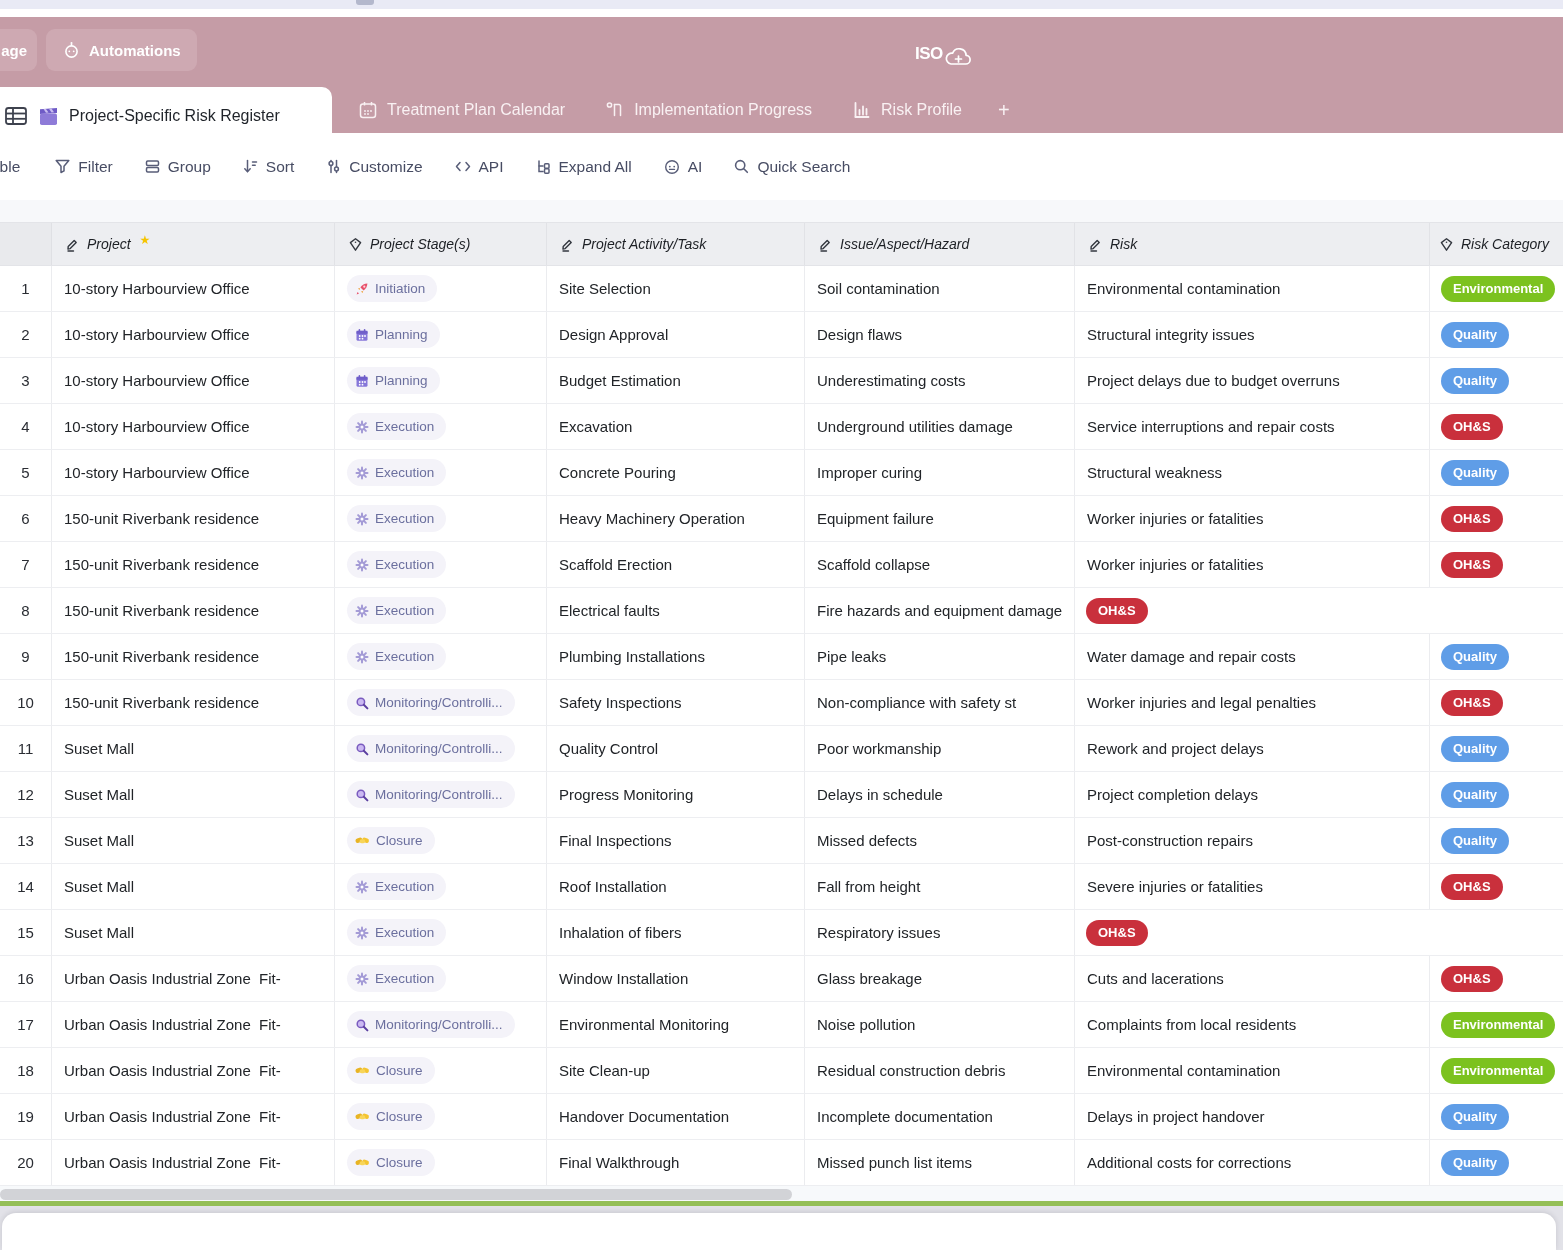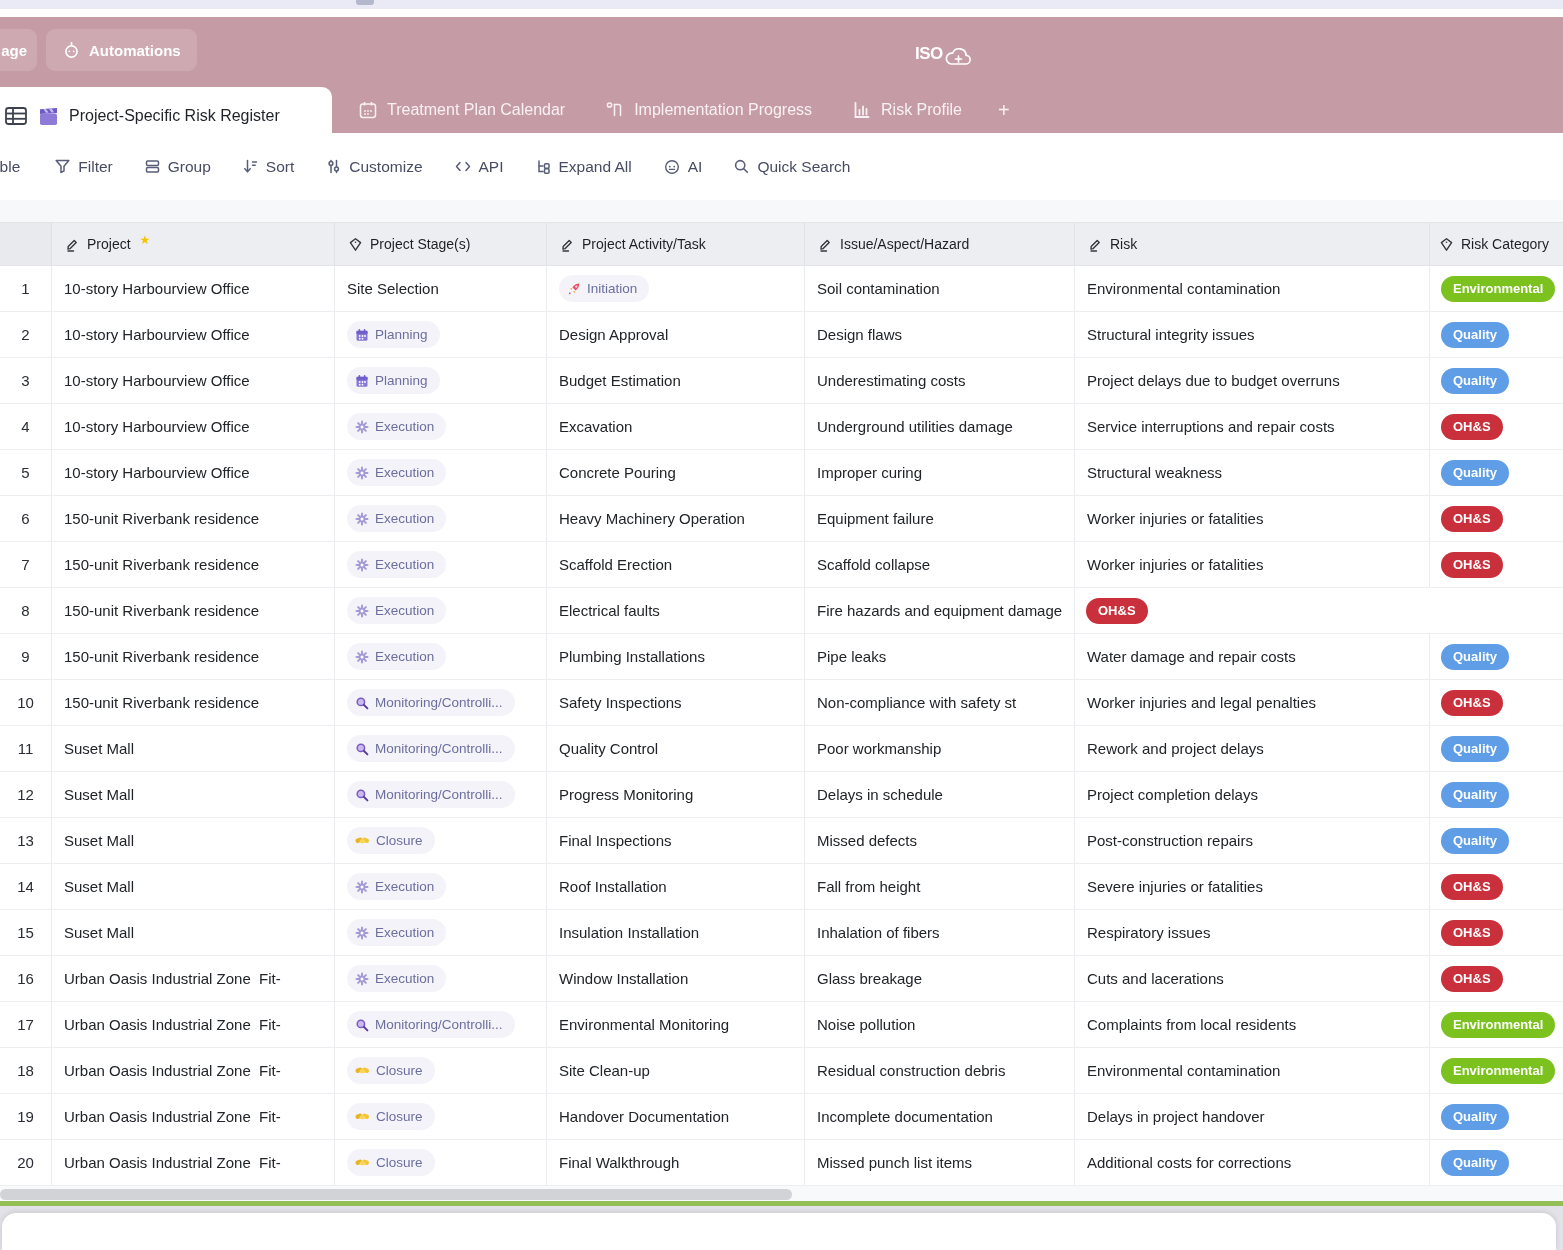--- a/index.html
+++ b/index.html
@@ -34,21 +34,21 @@
   .tab-add{display:flex;align-items:center;padding:0 16px;color:#F9F1F3;font-size:20px;font-weight:400;}
   .tab-active .label{white-space:nowrap;}
   
   .toolbar{position:absolute;left:0;top:133px;width:1563px;height:67px;background:#FFFFFF;display:flex;align-items:center;}
   .tool{display:flex;align-items:center;gap:7px;color:#474C63;font-size:15.5px;margin-right:31px;white-space:nowrap;}
   .tool svg{flex:0 0 auto;}
   .tool.first{margin-left:-9px;margin-right:34px;}
   .gap-strip{position:absolute;left:0;top:200px;width:1563px;height:22px;background:#F7F8FA;}
   
   .grid-row{display:grid;grid-template-columns:52px 283px 212px 258px 270px 355px 1fr;}
-  .thead{position:absolute;left:0;top:222px;width:1563px;height:44px;background:#EDEEF1;border-top:1px solid #E3E4E8;border-bottom:1px solid #E3E4E8;box-sizing:border-box;}
+  .thead{position:absolute;left:0;top:222px;width:1563px;height:44px;background:#EDEEF1;border-top:1px solid #E3E4E8;border-bottom:1px solid #E3E4E8;box-sizing:border-box;font-style:italic;}
   .th{display:flex;align-items:center;gap:7px;padding-left:13px;font-size:14px;font-weight:500;color:#1D2025;border-right:1px solid #E1E2E6;overflow:hidden;box-sizing:border-box;}
   .th.numcol{background:#E9EAED;border-right:1px solid #DFE0E4;}
   .th .star{color:#F5C400;font-size:12px;margin-left:2px;margin-top:-8px;}
   .tbody{position:absolute;left:0;top:266px;width:1563px;}
   .trow{height:46px;background:#FFFFFF;border-bottom:1px solid #EDEEF1;box-sizing:border-box;}
   .td{display:flex;align-items:center;padding-left:12px;font-size:15px;color:#212428;border-right:1px solid #EBECEF;overflow:hidden;white-space:pre;box-sizing:border-box;}
   .td.numcell{justify-content:center;padding-left:0;color:#2A2D33;border-right:1px solid #EBECEF;}
   .td.lastcol{border-right:none;padding-left:11px;}
   .stage-pill{display:inline-flex;align-items:center;gap:6px;height:27px;padding:0 12px 0 8px;background:#F4F3F9;border-radius:999px;color:#6B6F9E;font-size:13.5px;white-space:nowrap;}
   .stage-icon{display:flex;align-items:center;}
@@ -341,37 +341,37 @@
         </svg>
       </span>
     <span>Risk Category</span>
   </div>
 </div>
 
 <div class="tbody">
     <div class="trow grid-row">
     <div class="td numcell c-num">1</div>
     <div class="td c-project">10-story Harbourview Office</div>
-    <div class="td c-activity">Site Selection</div>
     <div class="td">
       <span class="stage-pill">
         <span class="stage-icon">
             <svg width="14" height="14" viewBox="0 0 14 14">
               <g>
                 <path d="M12.4 1.6c-3 .2-5.3 1.5-7 3.7l1.6 1.7 1.7 1.6c2.2-1.7 3.5-4 3.7-7z" fill="#E8506B"></path>
                 <circle cx="9.3" cy="4.7" r="1.1" fill="#FBD7DE"></circle>
                 <path d="M5 5.9 L3 6.4 4.6 8z" fill="#F0A23B"></path>
                 <path d="M8.1 9 L7.6 11 6 9.4z" fill="#F0A23B"></path>
                 <path d="M2.6 10 L1.6 12.4 4 11.4z" fill="#E8506B"></path>
               </g>
             </svg>
           </span>
         <span class="stage-label">Initiation</span>
       </span>
     </div>
+    <div class="td c-activity">Site Selection</div>
     <div class="td c-issue">Soil contamination</div>
     <div class="td c-risk">Environmental contamination</div>
     <div class="td lastcol">
       <span class="cat-badge" style="background: rgb(124, 194, 31);">Environmental</span>
     </div>
   </div>
     <div class="trow grid-row">
     <div class="td numcell c-num">2</div>
     <div class="td c-project">10-story Harbourview Office</div>
     <div class="td">
@@ -725,21 +725,20 @@
                 <rect x="6" y="0.5" width="2" height="13" rx="1" transform="rotate(90 7 7)"></rect>
                 <rect x="6" y="0.5" width="2" height="13" rx="1" transform="rotate(135 7 7)"></rect>
                 <circle cx="7" cy="7" r="3.4"></circle>
                 <circle cx="7" cy="7" r="1.5" fill="#FFFFFF"></circle>
               </g>
             </svg>
           </span>
         <span class="stage-label">Execution</span>
       </span>
     </div>
-    <div class="td c-activity">Insulation Installation</div>
     <div class="td c-issue">Inhalation of fibers</div>
     <div class="td c-risk">Respiratory issues</div>
     <div class="td lastcol">
       <span class="cat-badge" style="background: rgb(201, 48, 60);">OH&amp;S</span>
     </div>
   </div>
     <div class="trow grid-row">
     <div class="td numcell c-num">16</div>
     <div class="td c-project">Urban Oasis Industrial Zone  Fit-</div>
     <div class="td">

